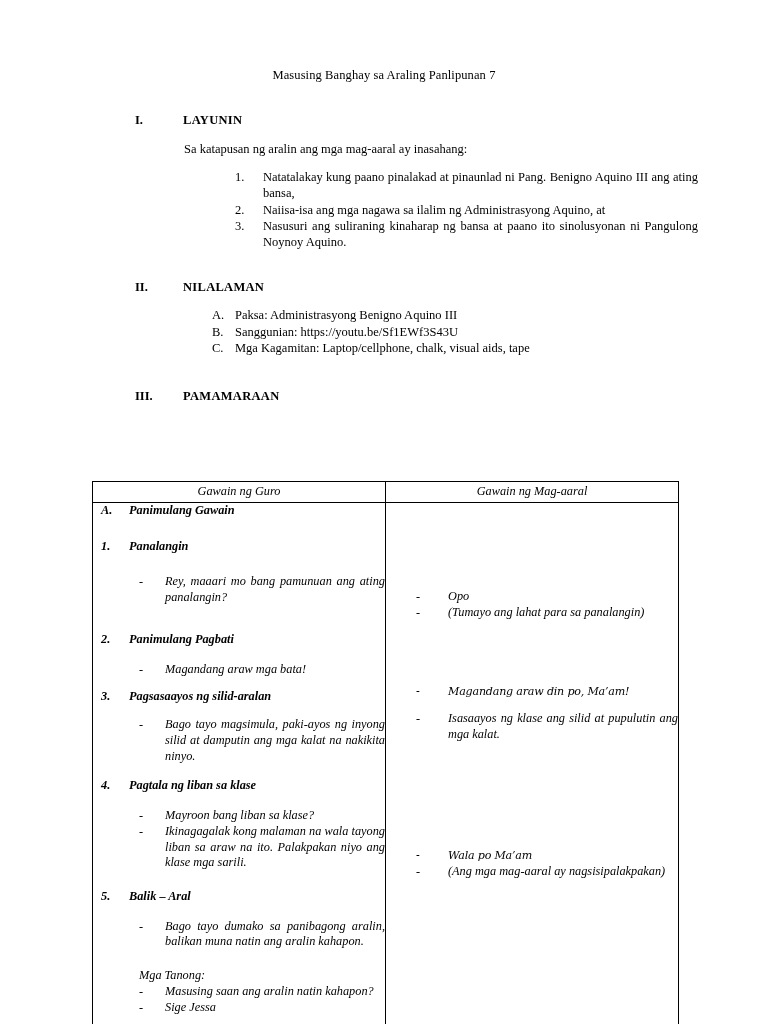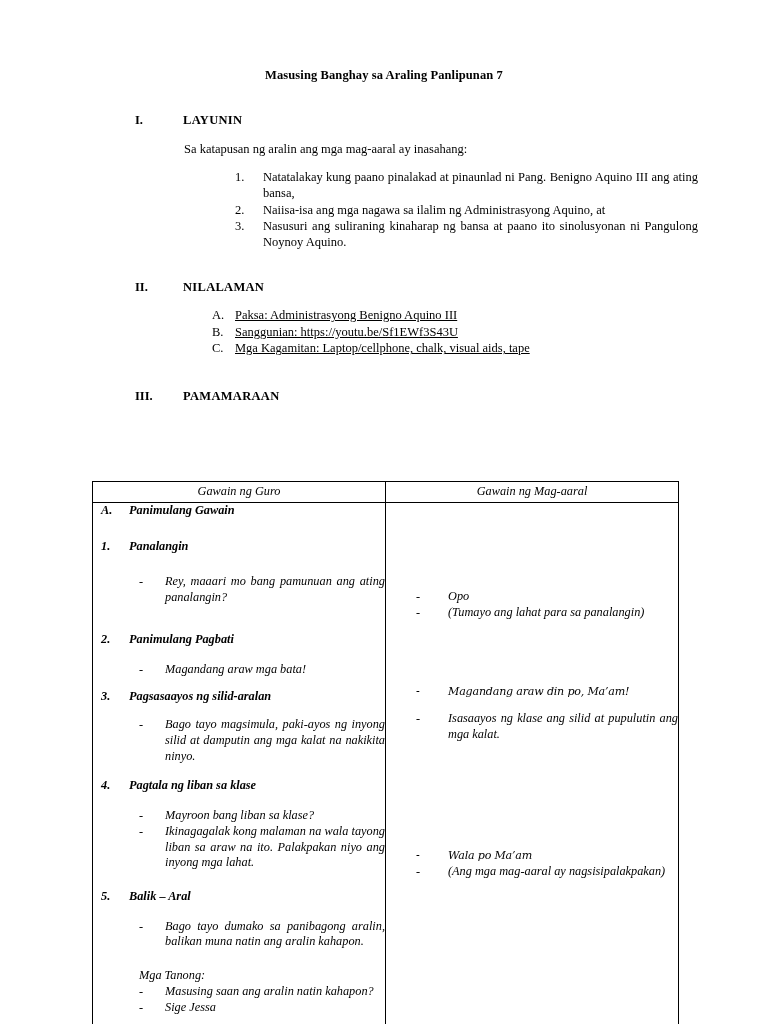--- a/index.html
+++ b/index.html
@@ -19,21 +19,21 @@
     width: 768px;
     height: 1024px;
     position: relative;
     box-sizing: border-box;
     padding: 0;
   }
 
   
   .doc-title {
     text-align: center;
-    font-weight: bold;
+    font-weight: normal;
     font-size: 12.5px;
     margin-top: 68px;
     letter-spacing: 0.1px;
   }
 
   
   .section {
     margin-left: 135px;
     margin-right: 70px;
   }
@@ -84,21 +84,20 @@
     padding-left: 0;
     list-style: none;
     counter-reset: al;
     font-size: 12.5px;
   }
   ol.alphalist > li {
     counter-increment: al;
     position: relative;
     padding-left: 100px;
     line-height: 1.32;
-    text-decoration: underline;
   }
   ol.alphalist > li::before {
     content: counter(al, upper-alpha) ".";
     position: absolute;
     left: 77px;
     width: 20px;
     text-align: left;
   }
 
   .gap-after-i  { height: 30px; }
@@ -306,21 +305,21 @@
             </div>
 
             <div class="sp14"></div>
 
             <div class="dashitem last-nojust">
               <span class="dash">-</span>
               <span>Mayroon bang liban sa klase?</span>
             </div>
             <div class="dashitem">
               <span class="dash">-</span>
-              <span>Ikinagagalak kong malaman na wala tayong liban sa araw na ito. Palakpakan niyo ang inyong mga lahat.</span>
+              <span>Ikinagagalak kong malaman na wala tayong liban sa araw na ito. Palakpakan niyo ang klase mga sarili.</span>
             </div>
 
             <div class="sp18"></div>
 
             <div class="hd-num">
               <span class="mk">5.</span>
               <span>Balik – Aral</span>
             </div>
 
             <div class="sp14"></div>

